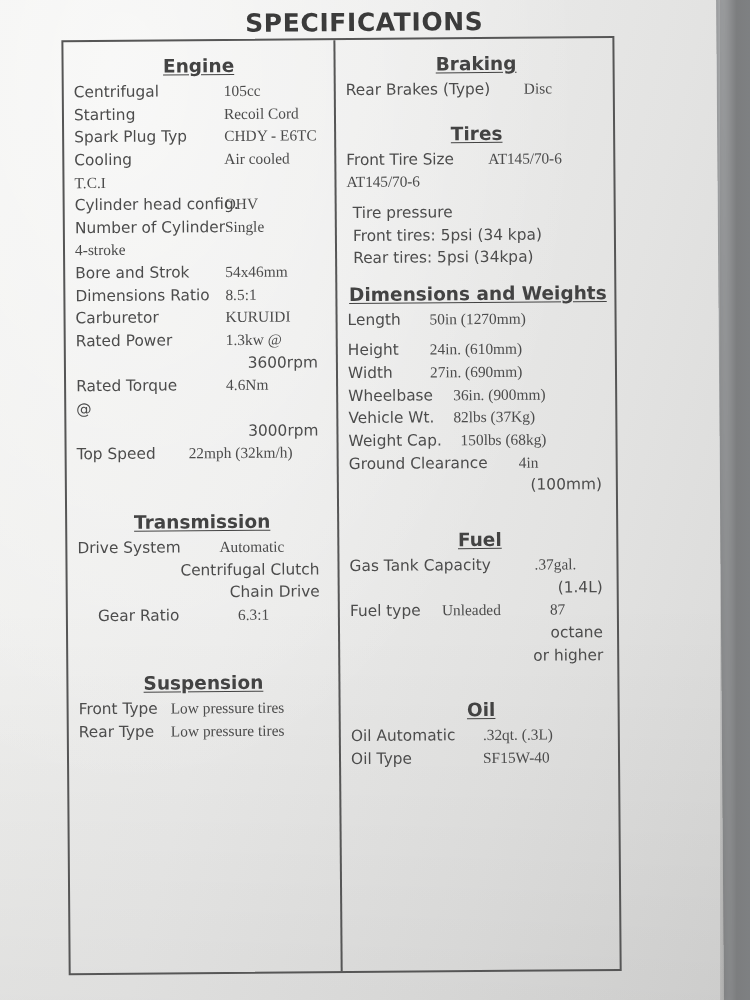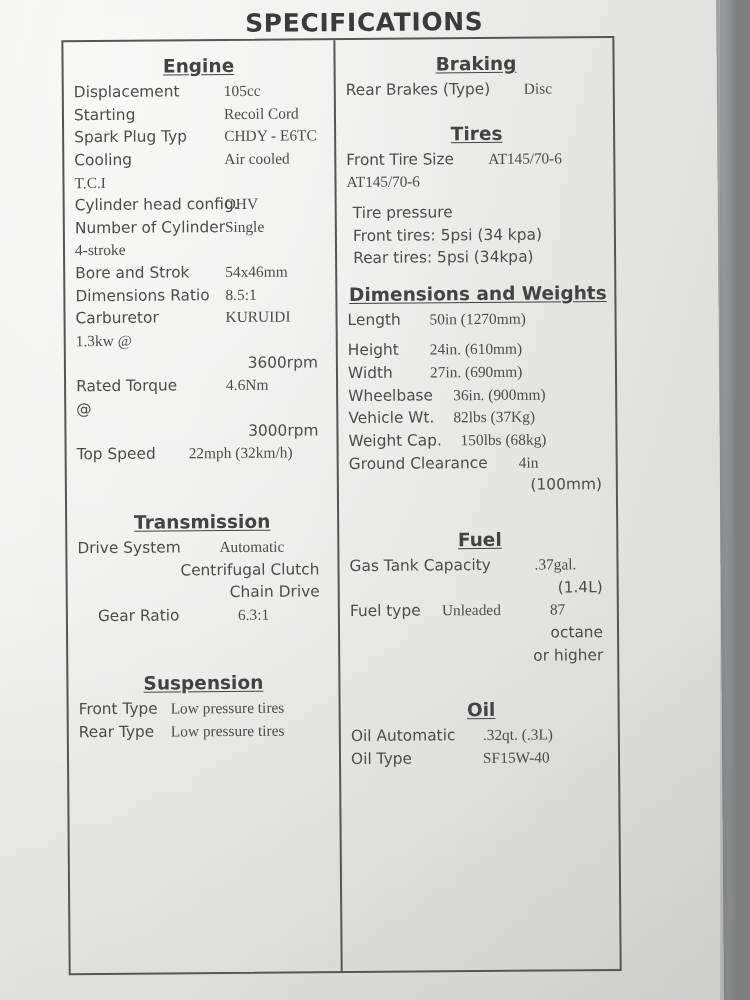--- a/index.html
+++ b/index.html
@@ -154,21 +154,21 @@
 
     <h1 class="doc-title">SPECIFICATIONS</h1>
 
     <div class="table">
 
       <div class="col col-left">
 
         <div class="sec-head">Engine</div>
 
         <div class="row">
-          <span class="lbl">Displacement</span>
+          <span class="lbl">Centrifugal</span>
           <span class="val">105cc</span>
         </div>
         <div class="row">
           <span class="lbl">Starting</span>
           <span class="val">Recoil Cord</span>
         </div>
         <div class="row">
           <span class="lbl">Spark Plug Typ</span>
           <span class="val">CHDY - E6TC</span>
         </div>
@@ -196,20 +196,21 @@
         </div>
         <div class="row">
           <span class="lbl">Dimensions Ratio</span>
           <span class="val">8.5:1</span>
         </div>
         <div class="row">
           <span class="lbl">Carburetor</span>
           <span class="val">KURUIDI</span>
         </div>
         <div class="row">
+          <span class="lbl">Rated Power</span>
           <span class="val">1.3kw @</span>
         </div>
         <div class="plain right-al">3600rpm</div>
 
         <div class="row">
           <span class="lbl">Rated Torque</span>
           <span class="val">4.6Nm</span>
         </div>
         <div class="plain">@</div>
         <div class="plain right-al">3000rpm</div>

